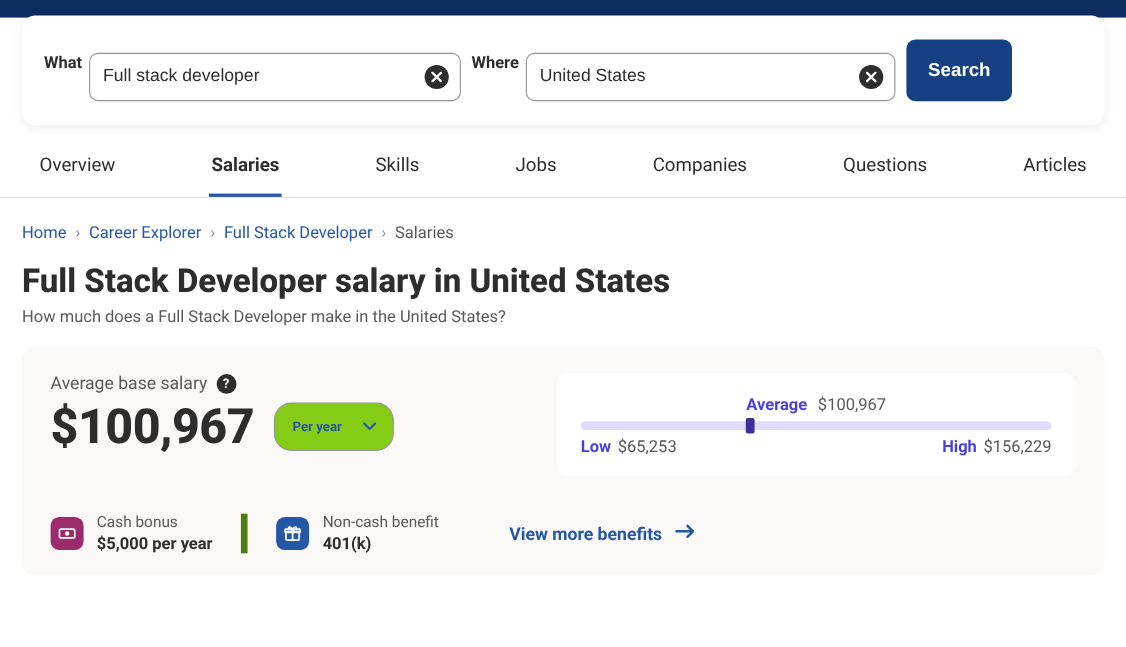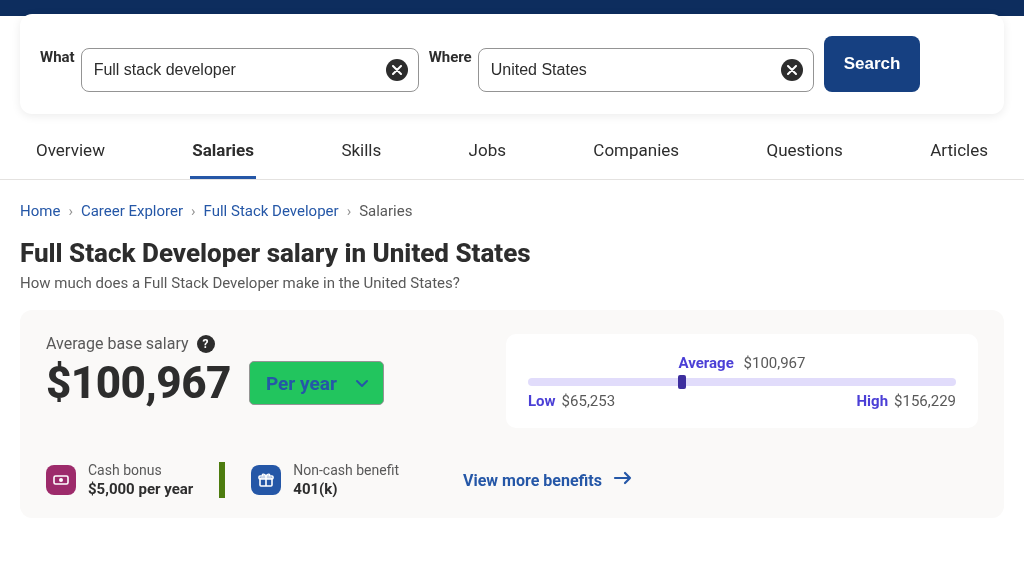--- a/index.html
+++ b/index.html
@@ -49,38 +49,38 @@
   .tab.active { font-weight:700; border-bottom-color:#2557a7; }
 
   .breadcrumbs {
     display:flex; align-items:center; gap:8px; padding: 22px 20px 0 20px;
     font-size:15px; color:#595959;
   }
   .breadcrumbs a { color:#2557a7; text-decoration:none; cursor:pointer; }
   .breadcrumbs .sep { color:#949494; }
   .breadcrumbs .current { color:#595959; }
 
-  .page-title { font-size:26px; font-weight:800; color:#2d2d2d; padding: 18px 20px 6px 20px; }
+  .page-title { font-size:30px; font-weight:800; color:#2d2d2d; padding: 18px 20px 6px 20px; }
   .page-sub { font-size:15px; color:#595959; padding: 0 20px 18px 20px; }
 
   .salary-card {
     margin: 0 20px; background:#faf9f8; border-radius:12px; padding:24px 26px 20px 26px;
     display:grid; grid-template-columns: 430px 1fr; column-gap: 30px; row-gap: 26px;
   }
 
   .avg-block { }
   .avg-label-row { display:flex; align-items:center; gap:8px; }
   .avg-label { font-size:16px; color:#595959; }
   .help-icon { width:18px;height:18px;border-radius:50%;background:#2d2d2d;color:#fff;display:flex;align-items:center;justify-content:center;font-size:12px;font-weight:700;cursor:pointer; }
   .avg-value-row { display:flex; align-items:center; gap:18px; margin-top:4px;}
   .avg-value { font-size:44px; font-weight:800; color:#2d2d2d; letter-spacing:-0.5px;}
   .period-select {
     display:flex; align-items:center; gap:18px;
-    border:1px solid #949494; border-radius:5px; height:44px; padding:0 14px 0 16px;
-    color:#2557a7; font-weight:700; font-size:19px; cursor:pointer; background:#22c55e;
+    border:1px solid #949494; border-radius:16px; height:44px; padding:0 14px 0 16px;
+    color:#2557a7; font-weight:700; font-size:12px; cursor:pointer; background:#84cc16;
   }
   .chev { width:14px;height:14px; }
 
   .distribution {
     background:#fff; border-radius:10px; padding:20px 22px 18px 22px;
   }
   .dist-top { text-align:center; font-size:15px; margin-bottom:4px;}
   .dist-top .avg-word { color:#4b3fd6; font-weight:700; }
   .dist-top .avg-num { color:#595959; margin-left:6px;}
   .bar-wrap { position:relative; height:8px; background:#e1dcfb; border-radius:4px; margin:6px 0 6px 0;}

